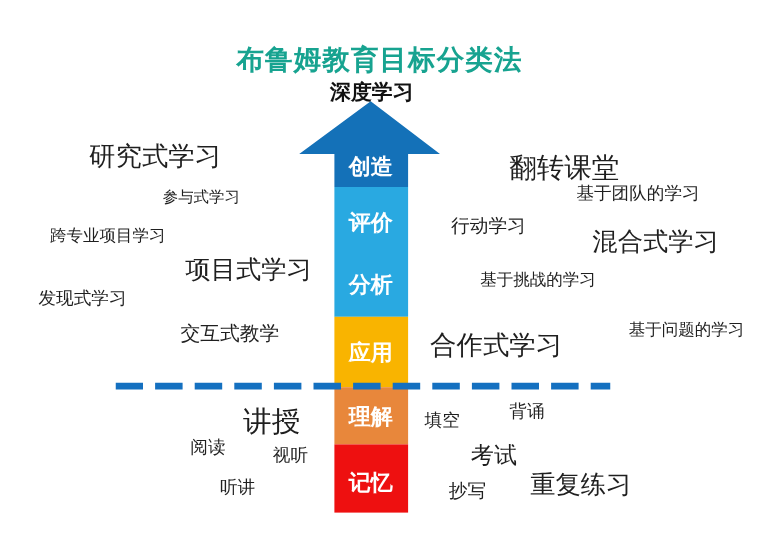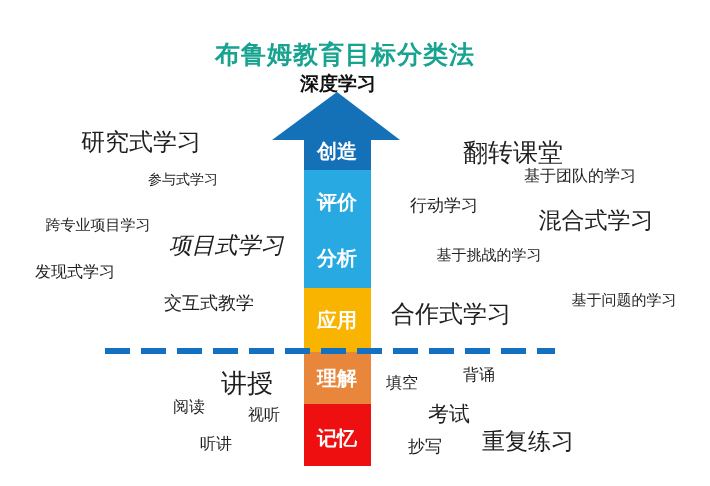--- a/index.html
+++ b/index.html
@@ -89,22 +89,22 @@
     <text class="level-text" x="72" y="297" text-anchor="middle" fill="#ffffff">理解</text>
     <text class="level-text" x="72" y="357" text-anchor="middle" fill="#ffffff">记忆</text>
   </svg>
 
   <svg id="divider-svg" width="450" height="8" viewBox="0 0 450 8">
     <line x1="0" y1="4" x2="450" y2="4" stroke-width="6" stroke-dasharray="25 11" stroke="#1470c0"></line>
   </svg>
 
   <div class="lbl" style="left:141px; top:142px; font-size:24px;">研究式学习</div>
   <div class="lbl" style="left:183px; top:180px; font-size:14px;">参与式学习</div>
-  <div class="lbl" style="left:98px; top:215px; font-size:15px;margin-top:10px;">跨专业项目学习</div>
-  <div class="lbl" style="left:226px; top:245px; font-size:23px;font-style:italic;">项目式学习</div>
+  <div class="lbl" style="left:98px; top:215px; font-size:15px;">跨专业项目学习</div>
+  <div class="lbl" style="left:226px; top:245px; font-size:23px;">项目式学习</div>
   <div class="lbl" style="left:75px; top:272px; font-size:16px;">发现式学习</div>
   <div class="lbl" style="left:209px; top:303px; font-size:18px;">交互式教学</div>
   <div class="lbl" style="left:247px; top:383px; font-size:26px;">讲授</div>
   <div class="lbl" style="left:189px; top:407px; font-size:16px;">阅读</div>
   <div class="lbl" style="left:264px; top:415px; font-size:16px;">视听</div>
   <div class="lbl" style="left:216px; top:444px; font-size:16px;">听讲</div>
 
   <div class="lbl" style="left:473px; top:152px; font-size:25px;margin-left:40px;">翻转课堂</div>
   <div class="lbl" style="left:580px; top:176px; font-size:16px;">基于团队的学习</div>
   <div class="lbl" style="left:444px; top:205px; font-size:17px;">行动学习</div>

